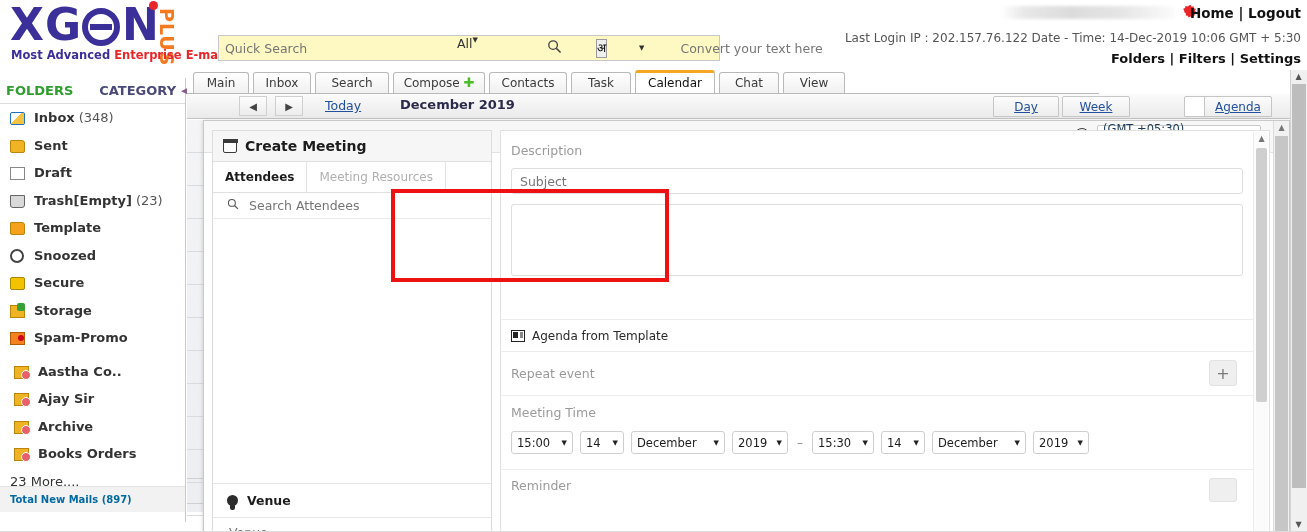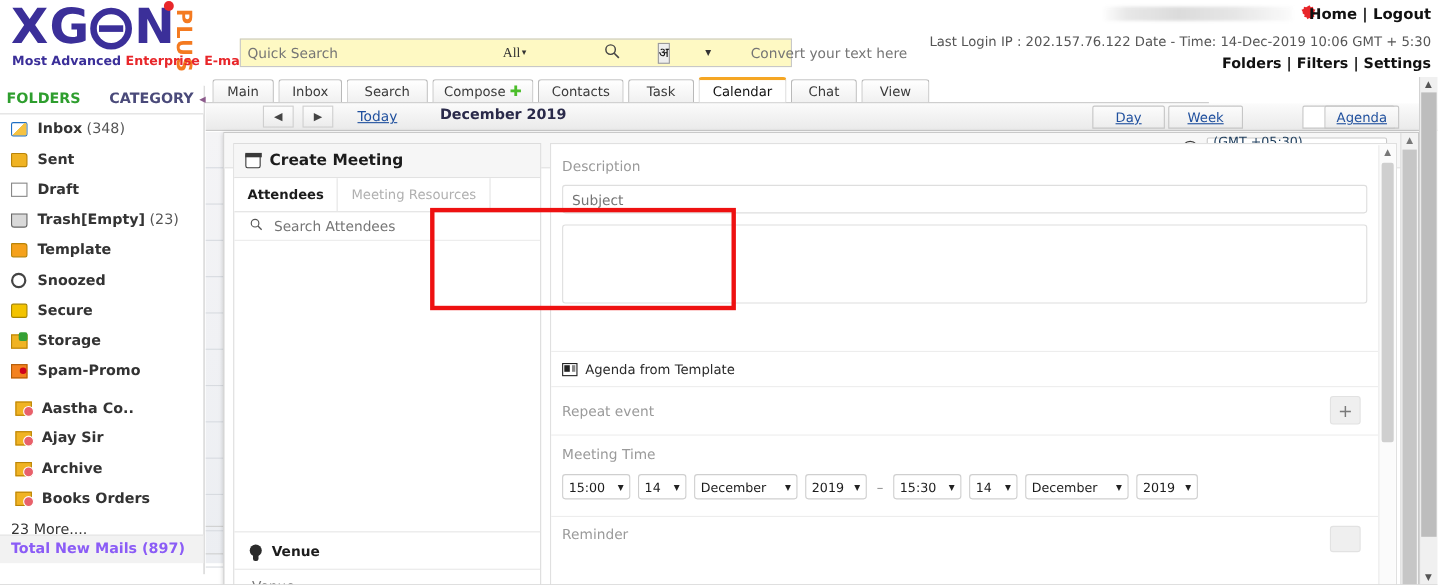--- a/index.html
+++ b/index.html
@@ -62,22 +62,22 @@
     position: absolute; left: 218px; top: 35px; width: 502px; height: 26px;
     border: 1px solid #c8c8c8; background: #fef9c3; display: flex; align-items: center; gap: 32px;
   }
   .qs-input {
     border: none; outline: none; height: 24px; width: 172px; padding: 0 6px;
     font-size: 12.5px; color: #777; font-family: inherit; background: transparent;
   }
   .qs-sep { width: 1px; height: 24px; background: #ddd; }
   .qs-select {
     width: 78px; height: 24px; border: none; background: transparent;
-    font-size: 12.5px; color: #333; padding-left: 6px; display:flex; align-items:center;
-    justify-content: space-between; padding-right: 5px; font-family: Liberation Serif, serif;
+    font-size: 12.5px; color: #333; padding-left: 6px; display:flex; align-items:flex-start;
+    justify-content: space-between; padding-right: 5px;
   }
   .caret { font-size: 7px; color: #333; }
   .qs-search-icon { width: 30px; text-align: center; color: #444; }
   .hindi-btn {
     width: 21px; height: 19px; border: 1px solid #9a9a9a; background: #eee;
     font-size: 12px; text-align: center; line-height: 17px; margin-left: 2px; color: #000;
   }
   .hindi-caret { width: 12px; text-align: center; font-size: 7px; }
   .convert-input {
     border: none; outline: none; height: 24px; width: 180px; padding: 0 4px;
@@ -123,21 +123,21 @@
     height: 27.5px; display: flex; align-items: center; padding-left: 10px;
     font-size: 13px; font-weight: bold; color: #333;
   }
   .fitem .fi-ic { width: 24px; font-size: 14px; line-height: 14px; }
   .fitem .cnt { font-weight: normal; color: #555; margin-left: 4px; }
   .fitem.sub { padding-left: 14px; }
   .fitem.more { font-weight: normal; color: #333; padding-left: 10px; font-size: 13px; }
   .total-new {
     position: absolute; left: 0; bottom: 10px; width: 185px; height: 26px;
     background: #f2f2f2; display: flex; align-items: center; padding-left: 10px;
-    font-size: 13px; font-weight: bold; color: #8b5cf6; border-top: 1px solid #e4e4e4;
+    font-size: 10px; font-weight: bold; color: #0369a1; border-top: 1px solid #e4e4e4;
   }
 
   
   .ic { display:inline-block; width:15px; height:13px; position:relative; vertical-align:middle; }
   .ic-inbox { background:#fff; border:1.5px solid #1f6fc4; border-radius:2px; }
   .ic-inbox:after { content:""; position:absolute; left:0; top:0; width:100%; height:100%;
       background: linear-gradient(135deg, transparent 45%, #f5c242 45%); }
   .ic-folder { background:#f0b323; border:1px solid #b98408; border-radius:1px 3px 2px 2px; }
   .ic-folder.open { background:#f5a11b; }
   .ic-doc { background:#fff; border:1px solid #888; }

